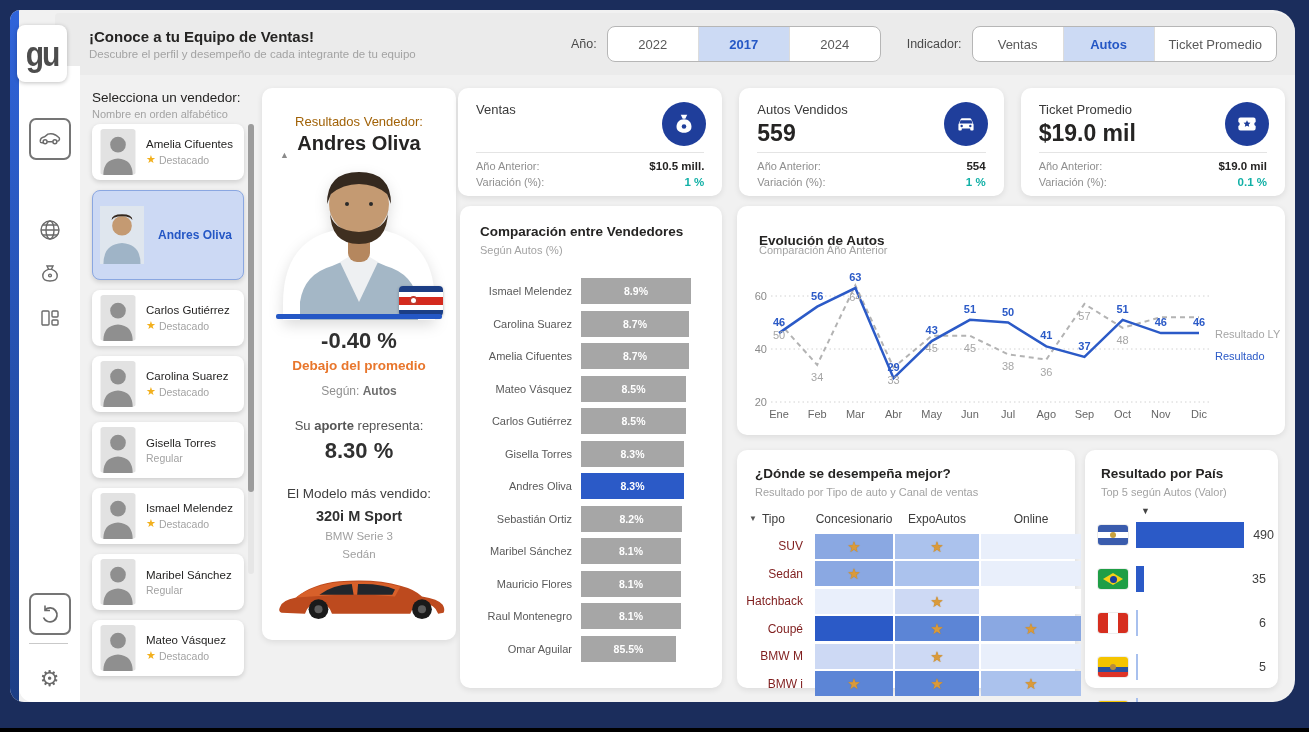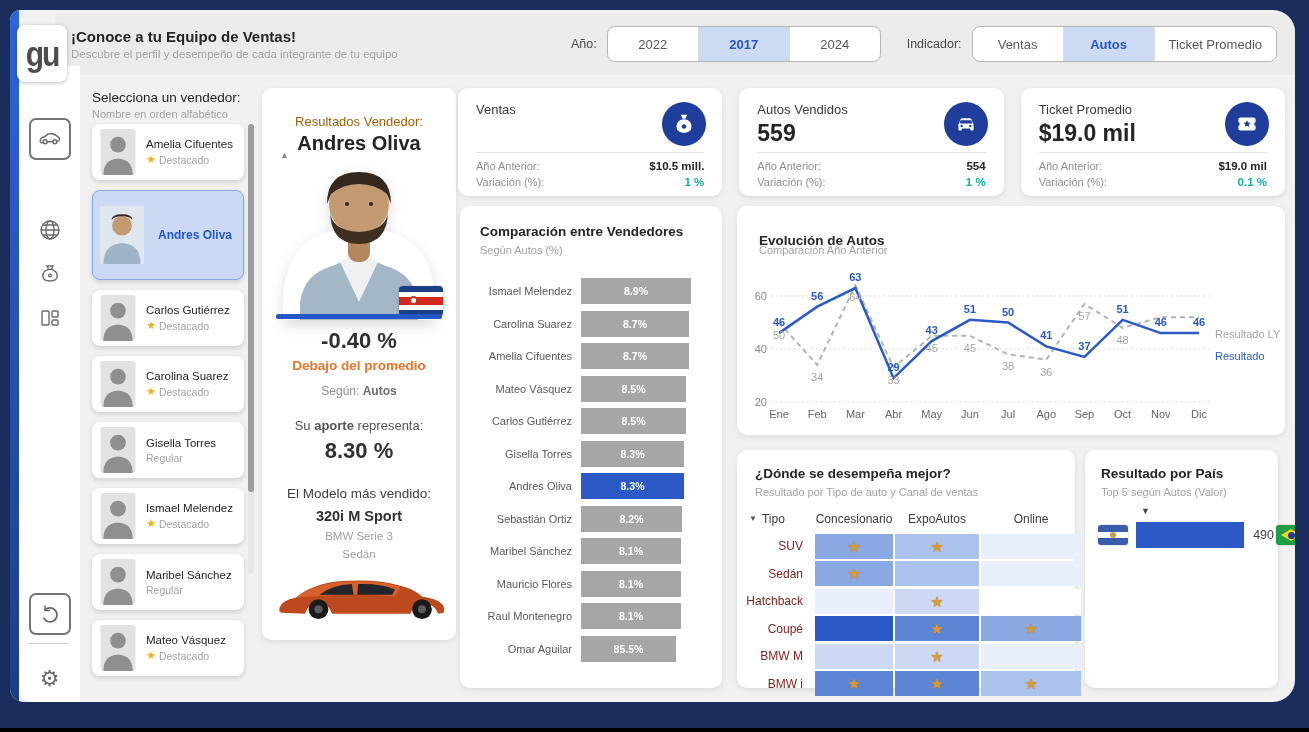--- a/index.html
+++ b/index.html
@@ -6,21 +6,21 @@
   body{width:1309px;height:732px;position:relative;background:#000;font-family:"Liberation Sans",sans-serif;overflow:hidden;}
   .frame{position:absolute;inset:0 0 4px 0;background:#1b2d5c;}
   .app{position:absolute;left:10px;top:10px;right:14px;bottom:26px;background:#f1f1f1;border-radius:10px 22px 22px 14px;overflow:hidden;}
   .edge{position:absolute;left:0;top:0;bottom:0;width:9px;background:linear-gradient(180deg,#2f64da,#1c3e85);}
   .card{position:absolute;background:#fff;border-radius:10px;box-shadow:0 2px 6px rgba(0,0,0,.09);}
 
   
   .logo-box{position:absolute;left:7px;top:3px;width:50px;height:57px;background:#fff;border-radius:8px;box-shadow:0 1px 4px rgba(0,0,0,.25);display:flex;align-items:center;justify-content:center;z-index:5;margin-top:12px;}
   .logo-text{font-size:30px;font-weight:bold;color:#4d4d4d;letter-spacing:-2px;transform:scaleY(1.15);}
   .header{position:absolute;left:45px;right:0;top:3px;height:62px;background:#ebebeb;border-radius:4px 20px 0 0;display:flex;align-items:center;}
-  .header-titles{margin-left:16px;}
+  .header-titles{margin-left:34px;}
   .h-title{font-size:15px;font-weight:bold;color:#252423;}
   .h-sub{font-size:11.5px;color:#a3a3a3;margin-top:3px;}
   .header-controls{margin-left:auto;margin-right:18px;display:flex;align-items:center;}
   .ctl-label{font-size:12.5px;color:#4a4a4a;margin-right:10px;}
   .seg-group{display:flex;background:#fff;border:1px solid #b6b6b6;border-radius:8px;overflow:hidden;height:34px;}
   .seg-btn{min-width:62px;padding:0 14px;display:flex;align-items:center;justify-content:center;font-size:13px;color:#595959;cursor:pointer;border-left:1px solid #dcdcdc;}
   .seg-btn:first-child{border-left:none;}
   .seg-btn.sel{background:#ccdaf4;color:#2457c5;font-weight:bold;}
   .gap26{width:26px;}
 
@@ -113,21 +113,21 @@
   .hm-grid{position:absolute;left:10px;top:56px;display:grid;grid-template-columns:66px 78px 84px 100px;grid-auto-rows:25px;column-gap:2px;row-gap:2.5px;align-items:stretch;}
   .hm-h{font-size:12px;color:#3c3c3c;display:flex;align-items:center;justify-content:center;}
   .hm-h.first{justify-content:flex-start;padding-left:2px;gap:5px;}
   .hm-sort{font-size:8px;color:#555;cursor:pointer;}
   .hm-rowlbl{font-size:12px;color:#7f1d1d;display:flex;align-items:center;justify-content:flex-end;padding-right:10px;}
   .hm-cell{display:flex;align-items:center;justify-content:center;cursor:pointer;}
   .hm-star{font-size:15px;color:#da9a3a;text-shadow:0 0 1px #a8731f;line-height:1;}
 
   .country{left:1075px;top:440px;width:193px;height:238px;}
   .cn-sort{position:absolute;left:56px;top:56px;font-size:9px;color:#444;cursor:pointer;}
-  .cn-rows{position:absolute;left:13px;right:12px;top:72px;display:flex;gap:2px;}
+  .cn-rows{position:absolute;left:13px;right:12px;top:72px;display:flex;flex-direction:column;gap:18px;}
   .cn-row{display:flex;align-items:center;height:26px;cursor:pointer;}
   .cn-bar-wrap{flex:1;margin-left:8px;height:26px;display:flex;align-items:center;}
   .cn-bar{height:26px;background:#2b5ac7;}
   .cn-bar.tiny{background:#a8c0ee;height:26px;}
   .cn-val{width:30px;text-align:right;font-size:12.5px;color:#404040;flex:none;}
 </style>
 </head>
 <body>
 
 <div class="frame">

